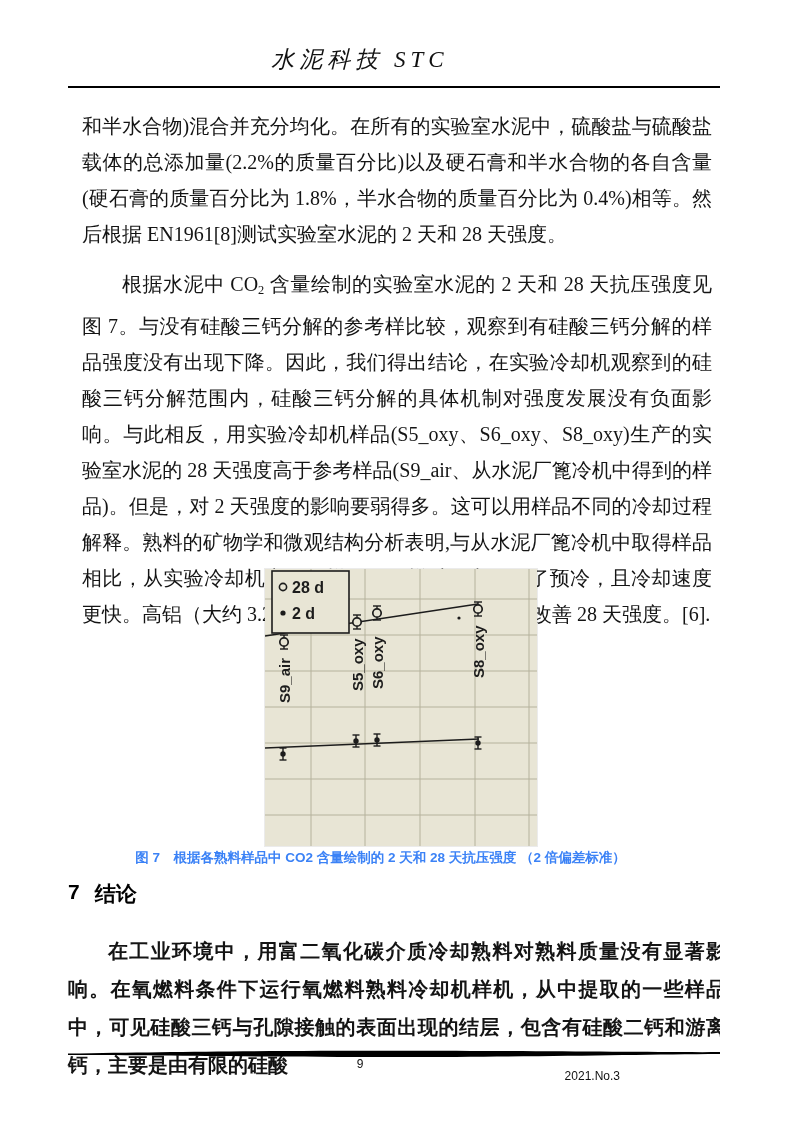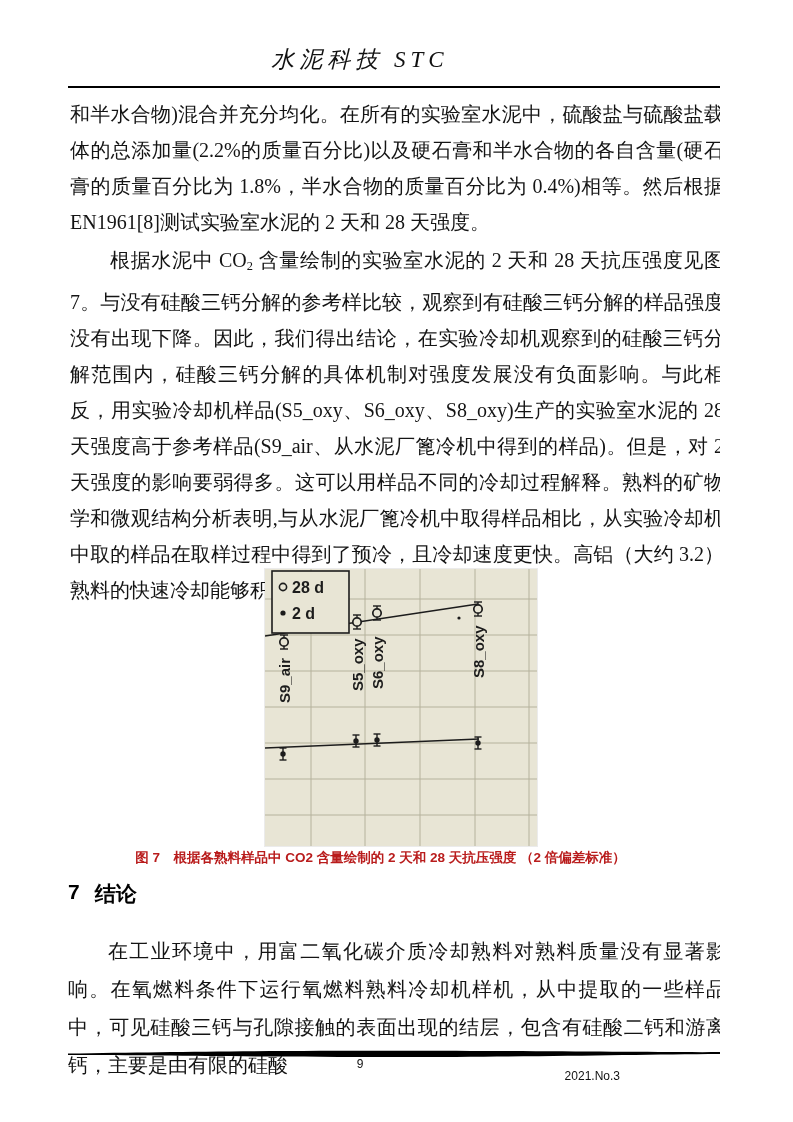--- a/index.html
+++ b/index.html
@@ -3,34 +3,34 @@
 <meta charset="utf-8">
 <style>
   html,body{margin:0;padding:0;background:#ffffff;}
   .page{position:relative;width:720px;height:1122px;background:#fff;overflow:hidden;
         font-family:"Liberation Serif","DejaVu Serif",serif;color:#141414;}
   .journal-title{position:absolute;top:44px;left:0;right:0;text-align:center;
         font-size:23px;font-style:italic;letter-spacing:5px;color:#111;}
   .header-rule{position:absolute;top:86px;left:68px;width:657px;height:2px;background:#000;}
   .body-text{position:absolute;left:68px;top:94px;width:658px;
         font-size:20px;line-height:36px;text-align:justify;}
-  .body-text p{margin:2px;}
+  .body-text p{margin:14px;}
   .indent{text-indent:2em;}
   sub{font-size:0.62em;vertical-align:-0.28em;}
   .figure-wrap{position:absolute;left:265px;top:569px;width:272px;height:277px;
         outline:1px solid rgba(0,0,0,0.08);}
   .figure-wrap svg{display:block;}
   .figure-caption{position:absolute;top:849px;left:0;right:0;text-align:center;
         font-family:"Liberation Sans","DejaVu Sans",sans-serif;font-weight:bold;
-        font-size:13.5px;color:#b91c1c;padding-left:41px;}
+        font-size:13.5px;color:#3b82f6;padding-left:41px;}
   .section-heading{position:absolute;left:68px;top:880px;display:flex;gap:15px;
         font-family:"Liberation Sans","DejaVu Sans",sans-serif;font-weight:bold;
         font-size:21px;color:#000;}
   .conclusion{position:absolute;left:68px;top:912px;width:658px;
-        font-size:20px;line-height:38px;text-align:justify;}
+        font-size:20px;line-height:38px;text-align:justify;font-weight:bold;}
   .footer-rule{position:absolute;left:68px;top:1049px;width:657px;height:10px;}
   .footer-page{position:absolute;top:1057px;left:0;right:0;text-align:center;
         font-family:"Liberation Sans","DejaVu Sans",sans-serif;font-size:12px;color:#111;}
   .footer-issue{position:absolute;top:1057px;right:100px;
         font-family:"Liberation Sans","DejaVu Sans",sans-serif;font-size:12px;color:#111;margin-top:12px;}
 </style>
 </head>
 <body>
 
 <div class="page">

